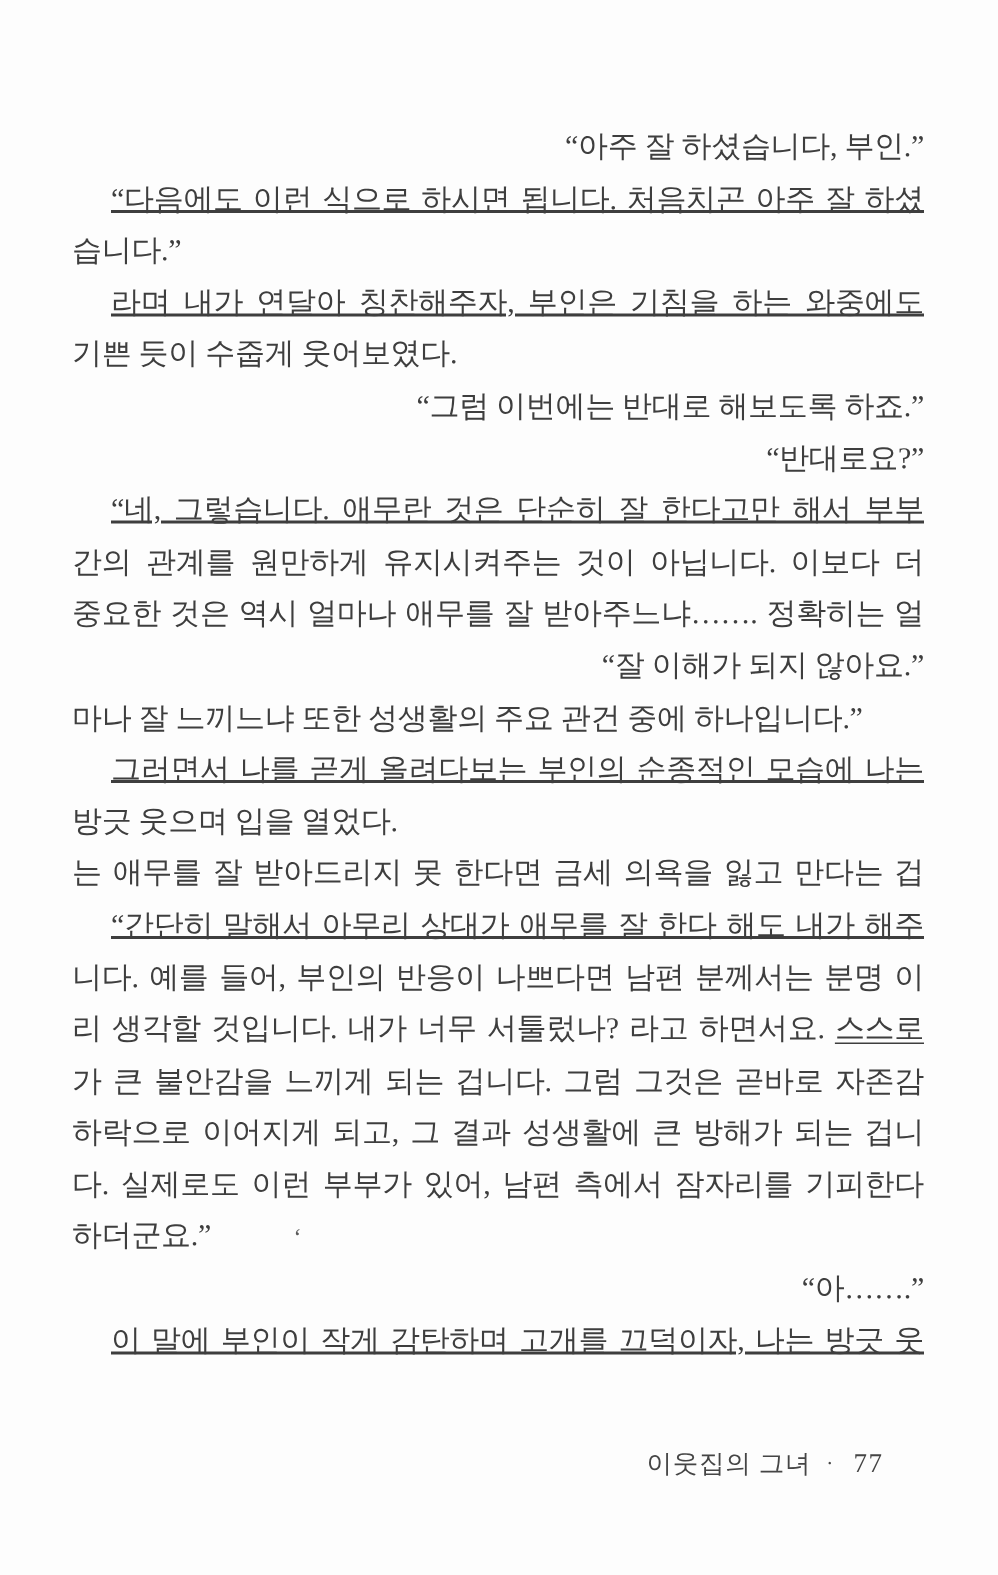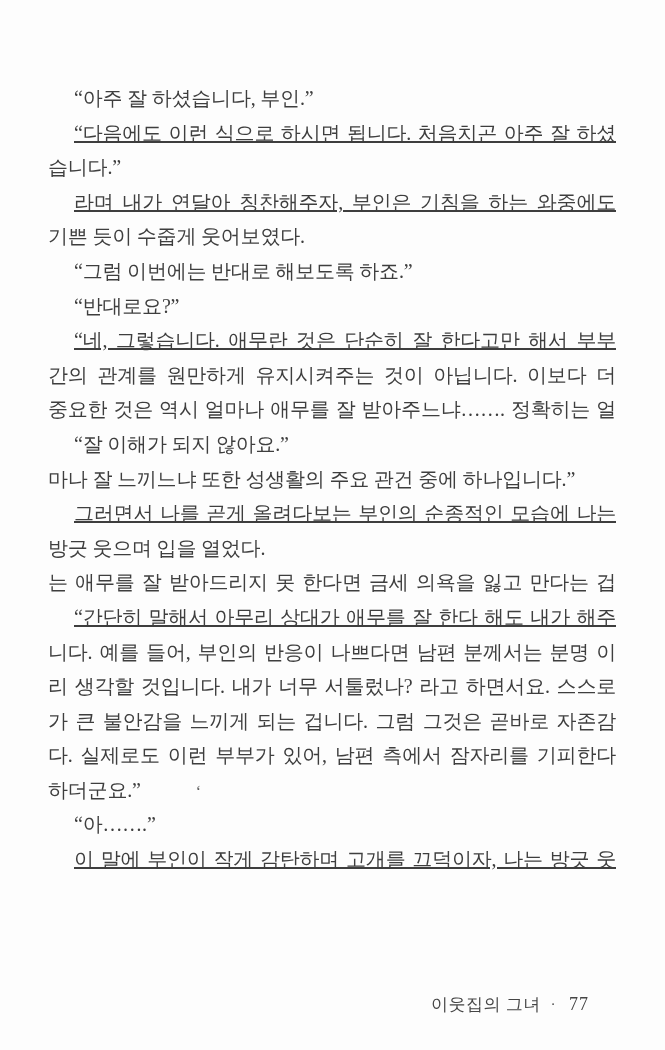--- a/index.html
+++ b/index.html
@@ -28,42 +28,44 @@
     font-size: 20px;
     height: 34.6px;
     line-height: 34.6px;
     white-space: pre-wrap;
     text-align: left;
     overflow: visible;
     letter-spacing: -0.2px;
   }
   .line.indent {
     padding-left: 26px;
+    text-align: right;
   }
   .line.justify {
     text-align: justify;
     text-align-last: justify;
   }
   .line.justify.indent {
     padding-left: 0;
     text-indent: 26px;
     text-decoration: underline;
   }
   .underline {
+    text-decoration: underline;
     text-underline-offset: 3px;
     text-decoration-thickness: 1px;
   }
   .stray-mark {
     margin-left: 55px;
     font-size: 16px;
     color: #5a5a5a;
   }
   .footer {
     position: absolute;
-    top: 993px;
+    top: 964px;
     right: 76px;
     font-size: 17px;
     color: #454545;
     letter-spacing: 0.5px;
   }
   .footer .dot {
     display: inline-block;
     margin: 0 13px 0 10px;
     font-size: 14px;
     vertical-align: 1px;
@@ -90,20 +92,21 @@
       <div class="line justify"><span>중요한 것은 역시 얼마나 애무를 잘 받아주느냐……. 정확히는 얼</span></div>
       <div class="line indent"><span>“잘 이해가 되지 않아요.”</span></div>
       <div class="line"><span>마나 잘 느끼느냐 또한 성생활의 주요 관건 중에 하나입니다.”</span></div>
       <div class="line indent justify"><span>그러면서 나를 곧게 올려다보는 부인의 순종적인 모습에 나는</span></div>
       <div class="line"><span>방긋 웃으며 입을 열었다.</span></div>
       <div class="line justify"><span>는 애무를 잘 받아드리지 못 한다면 금세 의욕을 잃고 만다는 겁</span></div>
       <div class="line indent justify"><span>“간단히 말해서 아무리 상대가 애무를 잘 한다 해도 내가 해주</span></div>
       <div class="line justify"><span>니다. 예를 들어, 부인의 반응이 나쁘다면 남편 분께서는 분명 이</span></div>
       <div class="line justify"><span>리 생각할 것입니다. 내가 너무 서툴렀나? 라고 하면서요. </span><span class="underline">스스로</span></div>
       <div class="line justify"><span>가 큰 불안감을 느끼게 되는 겁니다. 그럼 그것은 곧바로 자존감</span></div>
+      <div class="line justify"><span>하락으로 이어지게 되고, 그 결과 성생활에 큰 방해가 되는 겁니</span></div>
       <div class="line justify"><span>다. 실제로도 이런 부부가 있어, 남편 측에서 잠자리를 기피한다</span></div>
       <div class="line"><span>하더군요.”</span><span class="stray-mark">‘</span></div>
       <div class="line indent"><span>“아…….”</span></div>
       <div class="line indent justify"><span>이 말에 부인이 작게 감탄하며 고개를 끄덕이자, 나는 방긋 웃</span></div>
     </div>
   <div class="footer">
     <span>이웃집의 그녀</span><span class="dot">·</span><span class="num">77</span>
   </div>
 </div>
 

